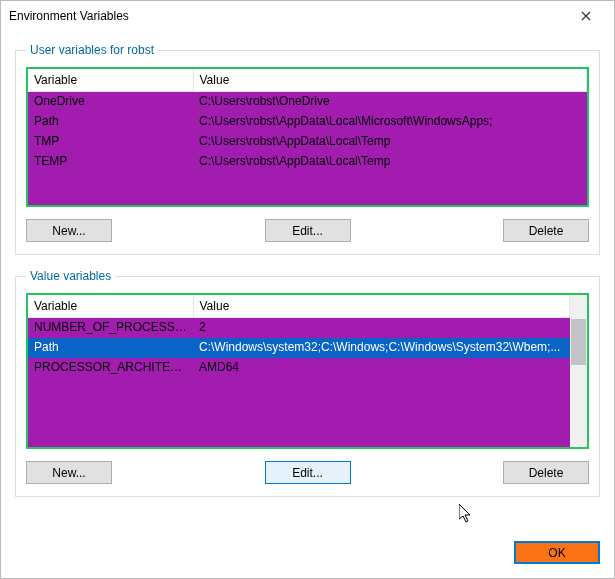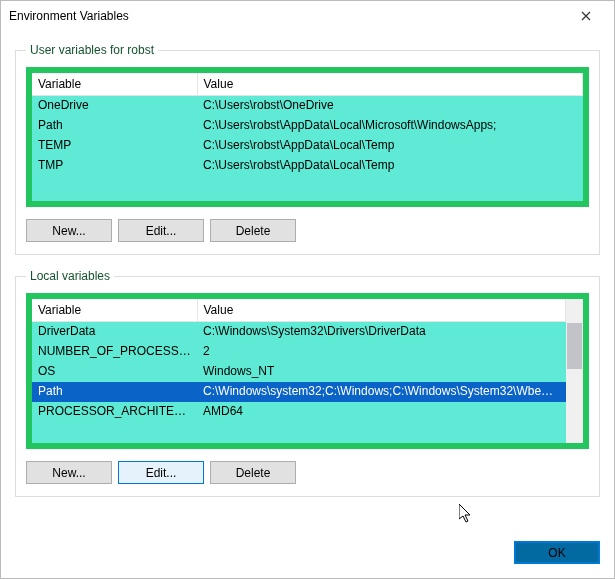--- a/index.html
+++ b/index.html
@@ -42,25 +42,25 @@
   }
   fieldset.group {
     border: 1px solid #ddd;
     margin: 4px 0 10px 0;
     padding: 10px 10px 10px 10px;
     position: relative;
   }
   fieldset.group > legend {
     padding: 0 4px;
     font-size: 12px;
-    color: #14532d;
+    color: #0369a1;
   }
   .table-wrap {
-    border: 6px solid #22c55e;
-    background: #5eead4;
+    border: 2px solid #22c55e;
+    background: #a21caf;
     height: 140px;
     overflow: hidden;
     position: relative;
   }
   .table-wrap.sys {
     height: 156px;
   }
   table.vars {
     border-collapse: collapse;
     width: 100%;
@@ -98,22 +98,22 @@
   }
   .scroll-thumb {
     position: absolute;
     left: 1px; right: 1px;
     top: 24px;
     height: 46px;
     background: #c2c3c9;
   }
   .btn-row {
     display: flex;
-    justify-content: flex-start;
-    gap: 6px;
+    justify-content: space-between;
+    gap: 0;
     padding: 12px 0 2px 0;
   }
   button.win {
     width: 86px;
     height: 23px;
     background: #e1e1e1;
     border: 1px solid #adadad;
     font-family: inherit;
     font-size: 12px;
     color: #000;
@@ -127,21 +127,21 @@
   .footer {
     display: flex;
     justify-content: flex-end;
     gap: 8px;
     padding: 8px 14px 14px 14px;
   }
   button.win.default {
     border: 1px solid #0078d7;
     outline: 1px solid #0078d7;
     outline-offset: -2px;
-    background: #0369a1;
+    background: #f97316;
   }
   .cursor {
     position: absolute;
     left: 458px;
     top: 503px;
     pointer-events: none;
   }
 </style>
 </head>
 <body>
@@ -177,65 +177,57 @@
           <tbody id="user-rows">
               <tr>
                 <td>OneDrive</td>
                 <td>C:\Users\robst\OneDrive</td>
               </tr>
               <tr>
                 <td>Path</td>
                 <td>C:\Users\robst\AppData\Local\Microsoft\WindowsApps;</td>
               </tr>
               <tr>
+                <td>TMP</td>
+                <td>C:\Users\robst\AppData\Local\Temp</td>
+              </tr>
+              <tr>
                 <td>TEMP</td>
-                <td>C:\Users\robst\AppData\Local\Temp</td>
-              </tr>
-              <tr>
-                <td>TMP</td>
                 <td>C:\Users\robst\AppData\Local\Temp</td>
               </tr>
             </tbody>
         </table>
       </div>
 
       <div class="btn-row">
         <button class="win">New...</button>
         <button class="win">Edit...</button>
         <button class="win">Delete</button>
       </div>
     </fieldset>
 
     <fieldset class="group">
-      <legend>Local variables</legend>
+      <legend>Value variables</legend>
 
       <div class="table-wrap sys">
         <table class="vars" style="width:calc(100% - 17px)">
           <colgroup>
               <col class="col-var">
               <col>
             </colgroup>
           <thead>
             <tr>
               <th>Variable</th>
               <th>Value</th>
             </tr>
           </thead>
           <tbody id="system-rows">
               <tr>
-                <td>DriverData</td>
-                <td>C:\Windows\System32\Drivers\DriverData</td>
-              </tr>
-              <tr>
                 <td>NUMBER_OF_PROCESSORS</td>
                 <td>2</td>
-              </tr>
-              <tr>
-                <td>OS</td>
-                <td>Windows_NT</td>
               </tr>
               <tr class="selected">
                 <td>Path</td>
                 <td>C:\Windows\system32;C:\Windows;C:\Windows\System32\Wbem;...</td>
               </tr>
               <tr>
                 <td>PROCESSOR_ARCHITECTURE</td>
                 <td>AMD64</td>
               </tr>
             </tbody>

